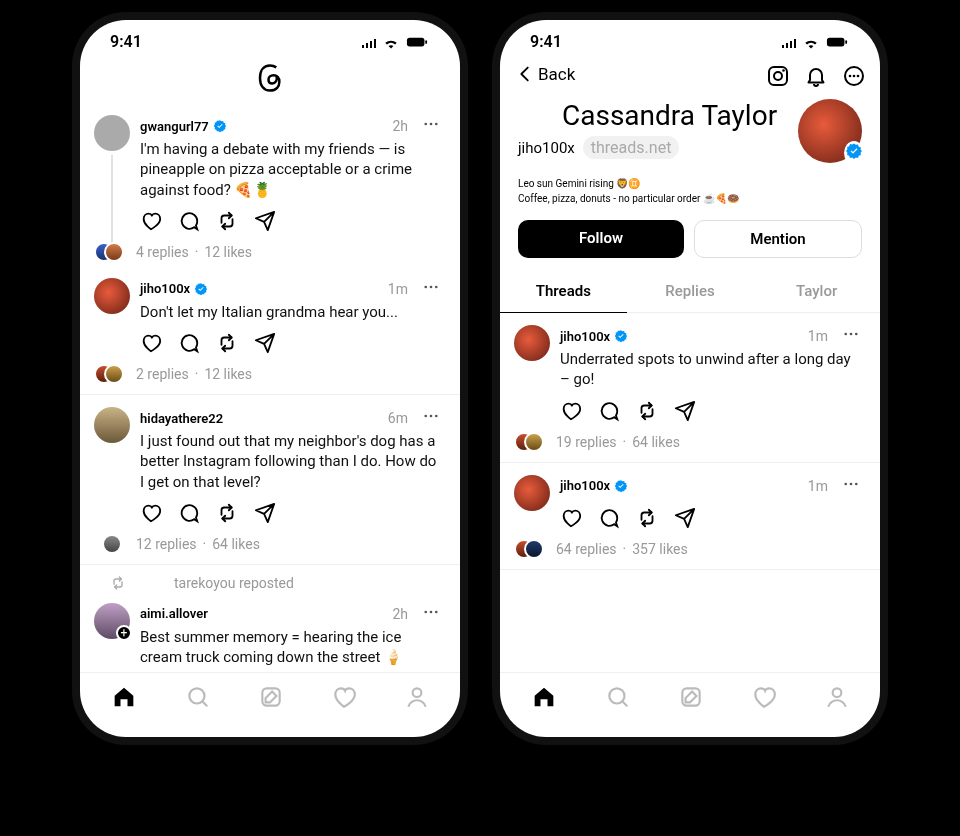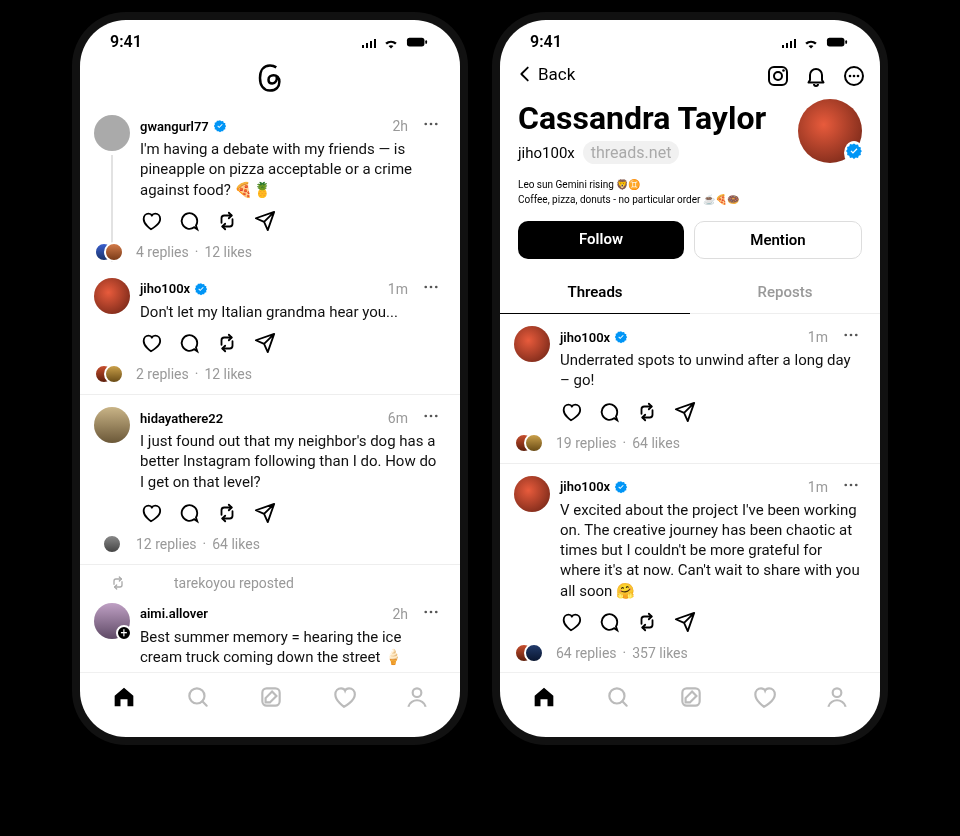--- a/index.html
+++ b/index.html
@@ -78,21 +78,21 @@
   .plus-badge {
     position:absolute; bottom:-2px; right:-2px;
     width:16px; height:16px; background:#000; border-radius:50%;
     border:2px solid #fff;
     display:flex; align-items:center; justify-content:center;
     color:#fff; font-size:12px; line-height:1;
   }
   
   .profile-block { padding: 4px 18px 12px; }
   .prof-row1 { display:flex; align-items:flex-start; justify-content:space-between; gap:10px;}
-  .prof-name { font-size:32px; font-weight:700; }
+  .prof-name { font-size:28px; font-weight:400;margin-left:44px; }
   .prof-handle-row { display:flex; align-items:center; gap:8px; margin-top:4px;}
   .prof-handle { font-size:15px; }
   .domain-chip { background:#f1f1f1; color:#aaa; border-radius:12px; padding:2px 8px; font-size:16px;}
   .big-avatar-wrap { position:relative;}
   .big-avatar { width:64px; height:64px; border-radius:50%; background:#b33 center/cover; }
   .big-verified { position:absolute; bottom:-2px; right:-2px; background:#fff; border-radius:50%; padding:1px;}
   .bio { margin-top:14px; font-size:10px; line-height:1.45;}
   .followers-row { display:flex; align-items:center; gap:8px; margin-top:14px; color:#999; font-size:14px;}
   .btn-row { display:flex; gap:10px; margin-top:14px;}
   .btn { flex:1; border-radius:10px; padding:9px 0; font-size:15px; font-weight:600; text-align:center;}
@@ -477,21 +477,22 @@
       <div>Coffee, pizza, donuts - no particular order ☕🍕🍩</div>
     </div>
     <div class="btn-row">
       <div class="btn primary">Follow</div>
       <div class="btn secondary">Mention</div>
     </div>
   </div>
 
   <div class="tab-row">
     <div class="tab active">Threads</div>
-    <div class="tab">Reposts</div>
+    <div class="tab">Replies</div>
+    <div class="tab">Taylor</div>
   </div>
 
   <div class="content">
     <div class="post">
       <div class="post-row">
         <div class="avatar-col">
             <div class="avatar" style="background:radial-gradient(circle at 40% 40%,#e85b3c,#641f12)"></div>
           </div>
         <div class="post-main">
           <div class="post-head">
@@ -545,21 +546,20 @@
             <span class="verified-badge">
                 <svg width="14" height="14" viewBox="0 0 24 24">
                   <use href="#i-verified"></use>
                 </svg>
               </span>
             <span class="time">1m</span>
             <span class="more-btn"><svg width="18" height="18" viewBox="0 0 24 24">
                   <use href="#i-more"></use>
                 </svg></span>
           </div>
-          <div class="post-text">V excited about the project I've been working on. The creative journey has been chaotic at times but I couldn't be more grateful for where it's at now. Can't wait to share with you all soon 🤗</div>
           <div class="action-row">
             <svg width="22" height="22" viewBox="0 0 24 24">
                 <use href="#i-heart"></use>
               </svg>
             <svg width="22" height="22" viewBox="0 0 24 24">
                 <use href="#i-comment"></use>
               </svg>
             <svg width="22" height="22" viewBox="0 0 24 24">
                 <use href="#i-repost"></use>
               </svg>

